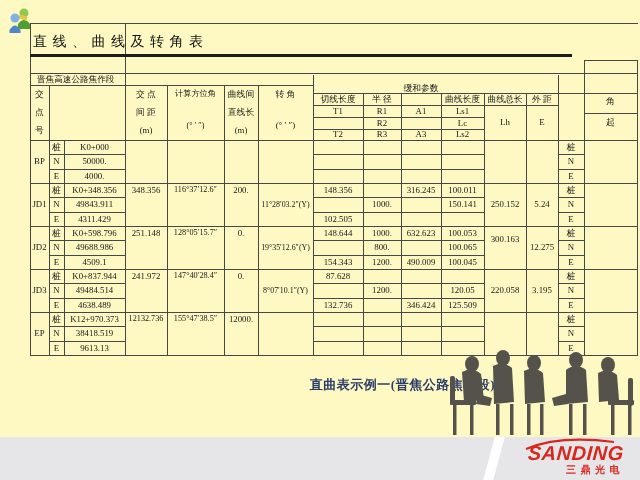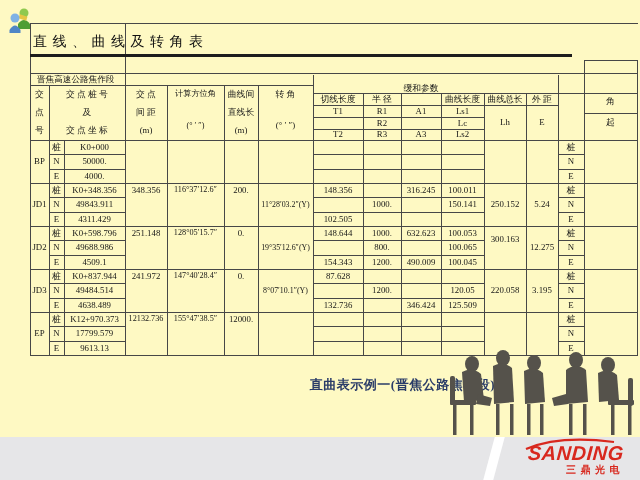--- a/index.html
+++ b/index.html
@@ -130,25 +130,20 @@
     <i class="hl" style="top:341px;left:49px;width:76px"></i>
       <i class="hl" style="top:341px;left:313px;width:171px"></i>
       <i class="hl" style="top:341px;left:558px;width:26px"></i>
   </div>
 
   <div class="c pt vcol" style="top:86px;height:52px">
     <span>交</span>
       <span>点</span>
       <span>号</span>
   </div>
-  <div class="c stk vcol" style="top:86px;height:52px">
-    <span>交 点 桩 号</span>
-      <span>及</span>
-      <span>交 点 坐 标</span>
-  </div>
   <div class="c sp vcol" style="top:86px;height:52px">
     <span>交 点</span>
       <span>间 距</span>
       <span>(m)</span>
   </div>
   <div class="c az vcol" style="top:86px;height:52px;padding:3px 0 8px">
     <span>计算方位角</span>
       <span>(° ′ ″)</span>
   </div>
   <div class="c ln vcol" style="top:86px;height:52px">
@@ -263,21 +258,21 @@
   <div class="c ce" style="top:283px;height:15px">3.195</div>
   <div class="c lb2" style="top:269px;height:14px">桩</div>
   <div class="c lb2" style="top:283px;height:15px">N</div>
   <div class="c lb2" style="top:298px;height:14px">E</div>
 
   <div class="c pt" style="top:312px;height:43px">EP</div>
   <div class="c lb" style="top:312px;height:14px">桩</div>
   <div class="c lb" style="top:326px;height:15px">N</div>
   <div class="c lb" style="top:341px;height:14px">E</div>
   <div class="c vv" style="top:312px;height:14px">K12+970.373</div>
-  <div class="c vv" style="top:326px;height:15px">17799.579</div>
+  <div class="c vv" style="top:326px;height:15px">38418.519</div>
   <div class="c vv" style="top:341px;height:14px">9613.13</div>
   <div class="c sp" style="top:312px;height:14px;font-size:8.2px">12132.736</div>
   <div class="c az" style="top:312px;height:14px">155°47′38.5″</div>
   <div class="c ln" style="top:312px;height:14px">12000.</div>
   <div class="c lb2" style="top:312px;height:14px">桩</div>
   <div class="c lb2" style="top:326px;height:15px">N</div>
   <div class="c lb2" style="top:341px;height:14px">E</div>
 
   <div class="caption">直曲表示例一(晋焦公路焦作段)</div>
 

